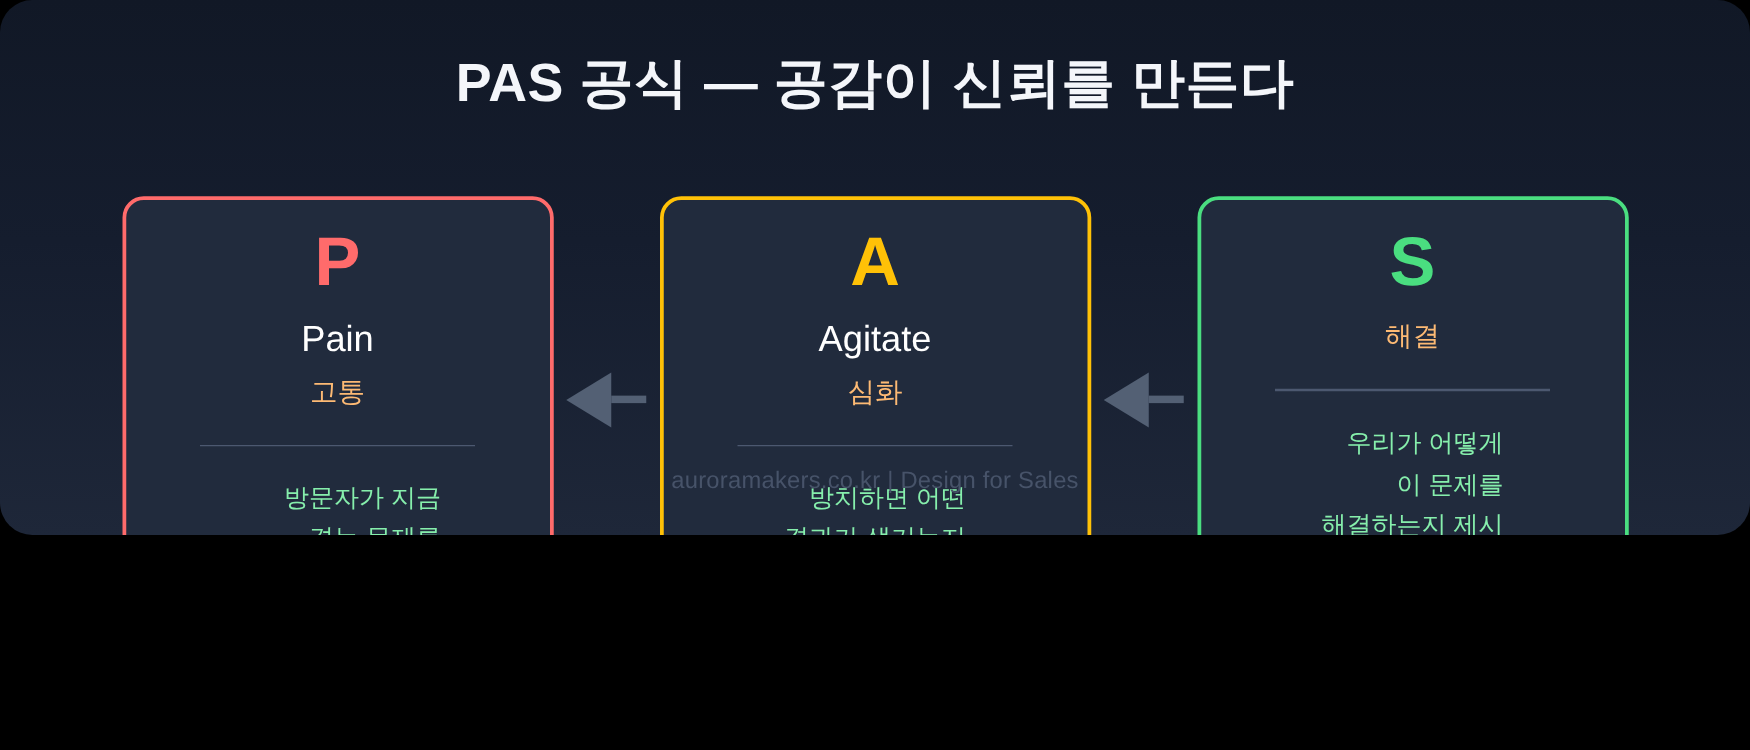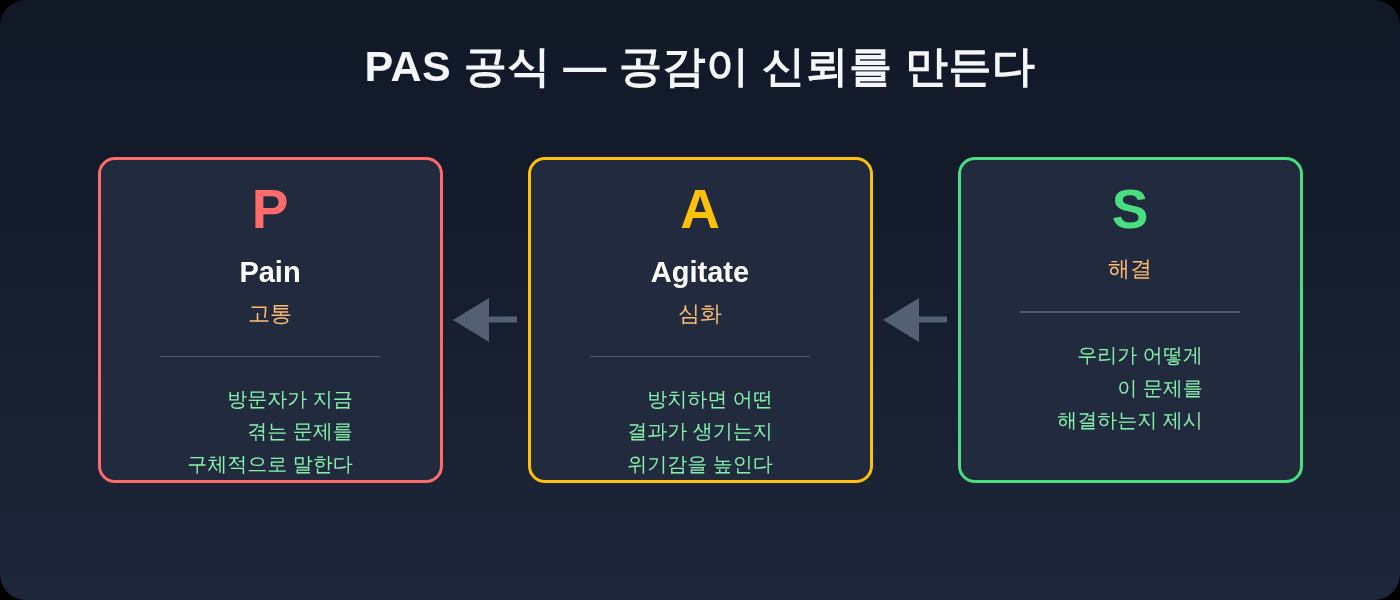--- a/index.html
+++ b/index.html
@@ -9,21 +9,21 @@
     width: 1400px;
     height: 600px;
     background: #000000;
     font-family: "Liberation Sans", "DejaVu Sans", sans-serif;
     overflow: hidden;
   }
 
   #canvas {
     position: relative;
     width: 1400px;
-    height: 600px;
+    height: 428px;
     border-radius: 26px;
     overflow: hidden;
     background: linear-gradient(180deg, #111826 0%, #151d2e 45%, #1e2739 100%);
   }
 
   
   .title {
     position: absolute;
     top: 38px;
     left: 0;
@@ -71,21 +71,21 @@
     font-weight: 700;
     line-height: 1;
     margin-bottom: 20px;
   }
   .card.pain     .card-letter { color: #ff6b6b; }
   .card.agitate  .card-letter { color: #ffc107; }
   .card.solution .card-letter { color: #4ade80; }
 
   .card-title {
     font-size: 29px;
-    font-weight: 700;
+    font-weight: 400;
     color: #ffffff;
     line-height: 1.1;
     margin-bottom: 13px;
   }
 
   .card-subtitle {
     font-size: 22px;
     font-weight: 400;
     color: #fdba74;
     line-height: 1.1;
@@ -182,14 +182,15 @@
       <div class="card-letter">S</div>
       <div class="card-subtitle">해결</div>
       <div class="card-divider"></div>
       <div class="card-desc">우리가 어떻게
 이 문제를
 해결하는지 제시</div>
     </div>
 
   </div>
 
+  <div class="footer">auroramakers.co.kr | Design for Sales</div>
 
 </div>
 
 </body></html>

